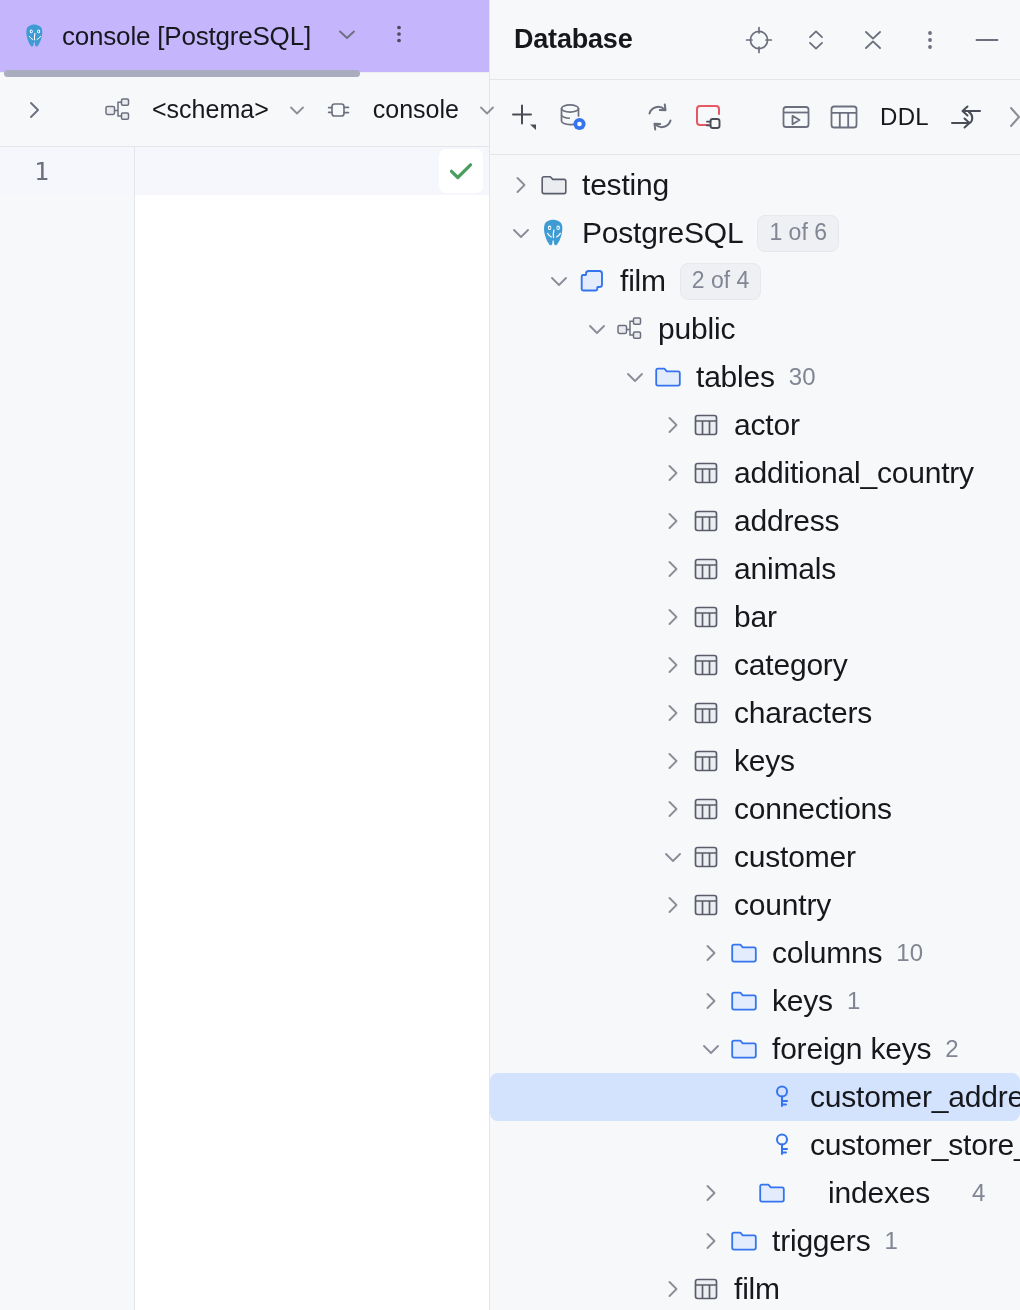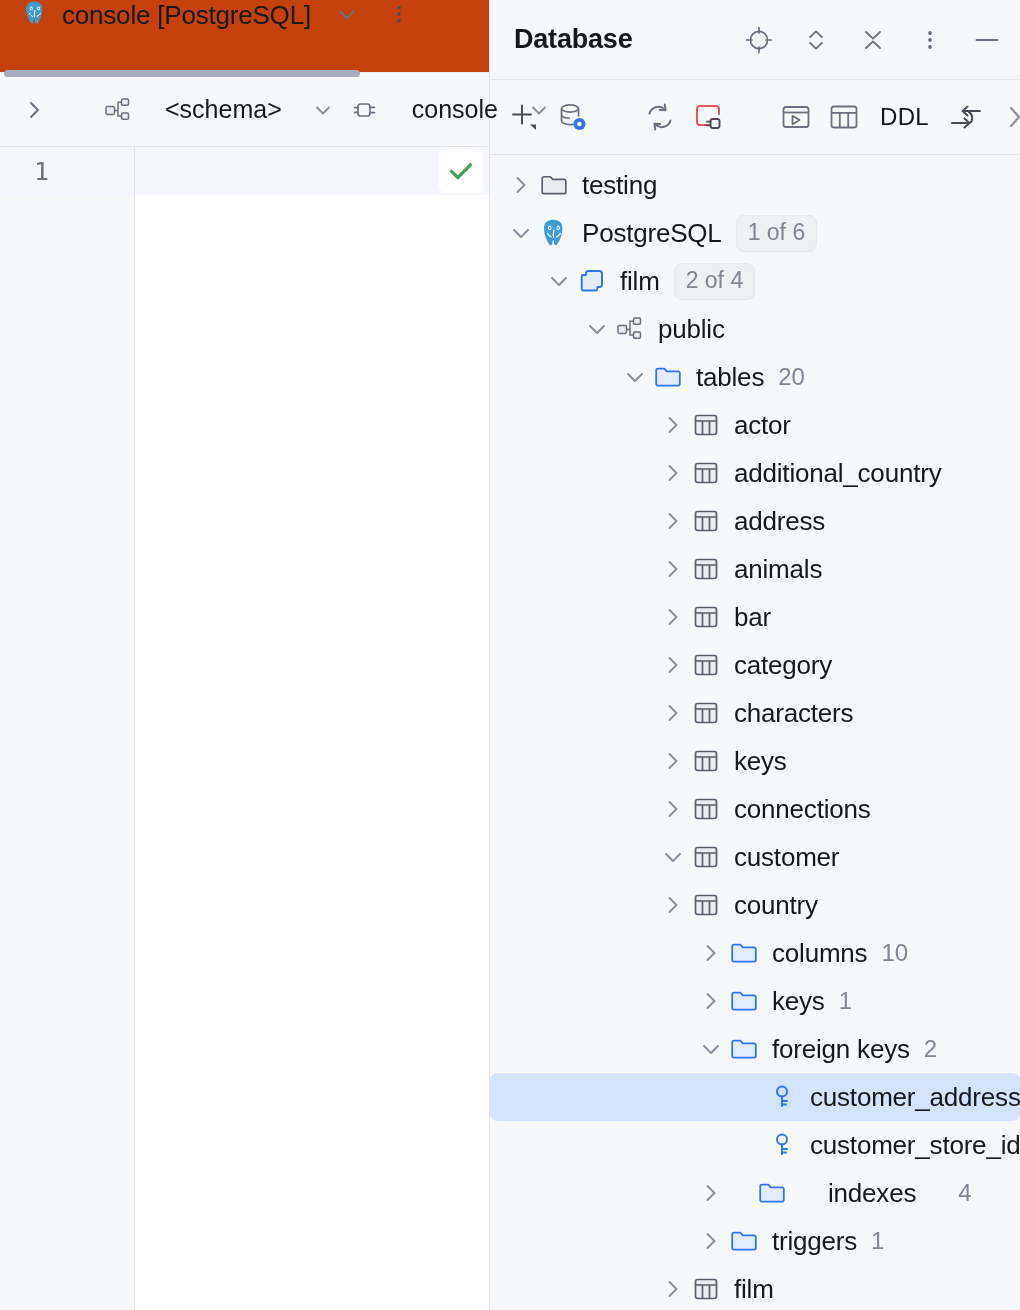--- a/index.html
+++ b/index.html
@@ -13,22 +13,22 @@
 
   
   .editor-pane {
     width: 490px; height: 1310px;
     background: #ffffff;
     display: flex; flex-direction: column;
     border-right: 1px solid #e3e5e9;
     position: relative;
   }
   .tab-bar {
-    height: 72px; background: #c2410c;
-    display: flex; 
+    height: 72px; background: #c4b5fd;
+    display: flex; align-items: center;
     padding: 0 14px 0 22px;
     position: relative;
   }
   .tab-icon { width: 26px; height: 26px; flex: 0 0 26px; margin-right: 14px; }
   .tab-title {
     font-size: 26px; color: #16181c; letter-spacing: -0.2px;
     white-space: nowrap;
   }
   .tab-chevron { margin-left: 22px; flex: 0 0 auto; }
   .tab-kebab { margin-left: 24px; flex: 0 0 auto; }
@@ -38,21 +38,21 @@
     background: #a9adbe;
   }
   .breadcrumb-bar {
     height: 75px; background: #f7f8fa;
     border-top: 1px solid #eceef1;
     border-bottom: 1px solid #e3e5e9;
     display: flex; align-items: center; gap: 0px;
     padding-left: 20px;
   }
   .bc-arrow { margin-right: 54px; display: flex; align-items: center; }
-  .bc-item { display: flex; align-items: center; gap: 19px; }
+  .bc-item { display: flex; align-items: center; gap: 6px; }
   .bc-label { font-size: 25px; color: #16181c; white-space: nowrap; }
   .bc-caret { margin: 0 14px 0 10px; display: flex; align-items: center; }
   .bc-gap { width: 12px; }
 
   .editor-body { flex: 1; display: flex; position: relative; background: #ffffff; }
   .gutter {
     width: 135px; background: #f7f8fa;
     border-right: 1px solid #e3e5e9;
     display: flex; flex-direction: column;
   }
@@ -116,21 +116,21 @@
     white-space: nowrap; position: relative;
     border-radius: 8px;
   }
   .node.selected { background: #d3e2fd; }
   .twisty { width: 34px; height: 34px; flex: 0 0 34px;
             display: flex; align-items: center; justify-content: center; }
   .twisty.blank { visibility: hidden; }
   .node-icon { width: 32px; height: 32px; flex: 0 0 32px;
                display: flex; align-items: center; justify-content: center;
                margin-right: 12px; }
-  .node-label { font-size: 26px; color: #16181c; letter-spacing: -0.2px; }
+  .node-label { font-size: 30px; color: #16181c; letter-spacing: -0.2px; }
   .node-count { font-size: 24px; color: #818594; margin-left: 14px; }
   .node-badge {
     font-size: 23px; color: #818594; margin-left: 14px;
     background: #eef0f3; border: 1px solid #e6e8ec;
     border-radius: 8px; padding: 3px 11px 5px 11px;
   }
 </style>
 </head>
 <body>
 
@@ -405,21 +405,21 @@
             <svg width="30" height="30" viewBox="0 0 30 30">
     <path d="M8 12 L15 19 L22 12" stroke="#8b8e99" stroke-width="1.9" fill="none" stroke-linecap="round" stroke-linejoin="round"></path>
   </svg>
           </span>
           <span class="node-icon">
             <svg width="30" height="30" viewBox="0 0 30 30">
     <path d="M3.2 8.5 A1.8 1.8 0 0 1 5 6.7 H11.3 L13.8 9.4 H25 A1.8 1.8 0 0 1 26.8 11.2 V21.8 A1.8 1.8 0 0 1 25 23.6 H5 A1.8 1.8 0 0 1 3.2 21.8 Z" fill="#e3ecfd" stroke="#3574f0" stroke-width="1.8" stroke-linejoin="round"></path>
   </svg>
           </span>
           <span class="node-label">tables</span>
-          <span class="node-count">20</span>
+          <span class="node-count">30</span>
         </div>
         <div class="node" style="padding-left: 166px;">
           <span class="twisty">
             <svg width="30" height="30" viewBox="0 0 30 30">
     <path d="M11.5 8 L18.5 15 L11.5 22" stroke="#8b8e99" stroke-width="1.9" fill="none" stroke-linecap="round" stroke-linejoin="round"></path>
   </svg>
           </span>
           <span class="node-icon">
             <svg width="30" height="30" viewBox="0 0 30 30">
     <rect x="4.5" y="5.5" width="21" height="19" rx="2.2" fill="#eceef2" stroke="#5a5d6b" stroke-width="1.7"></rect>

